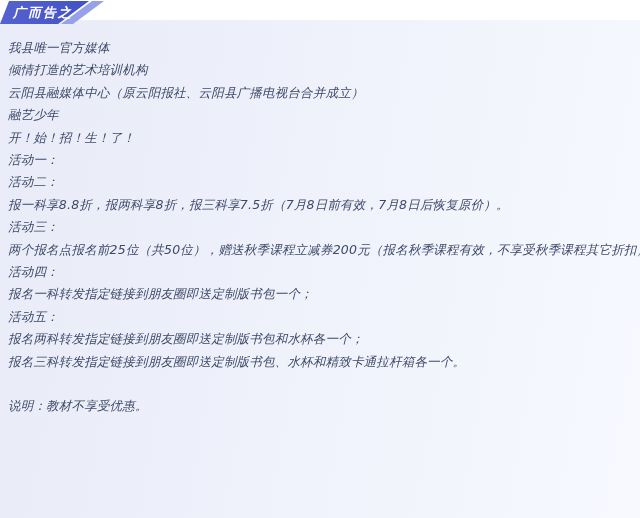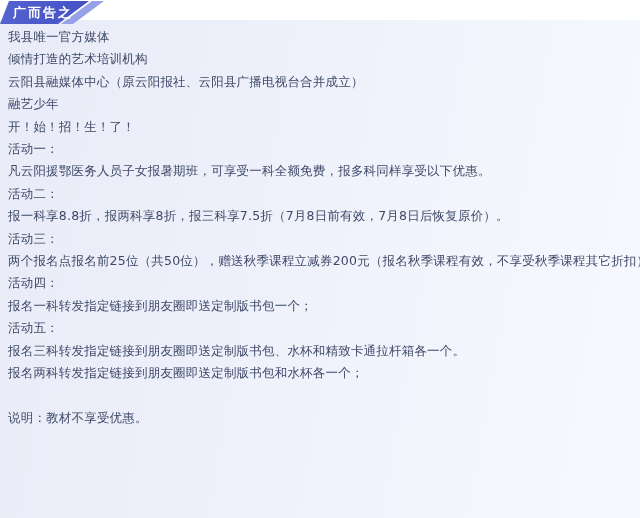--- a/index.html
+++ b/index.html
@@ -3,21 +3,21 @@
 <meta charset="utf-8">
 <style>
   html, body { margin: 0; padding: 0; }
   body {
     width: 640px; height: 518px;
     background: #ffffff;
     font-family: "DejaVu Sans", "Liberation Sans", sans-serif;
     overflow: hidden;
     position: relative;
   }
-  .page { position: absolute; inset: 0; width: 640px; height: 518px; }
+  .page { position: absolute; inset: 0; width: 640px; height: 518px; font-style: italic; }
 
   
   .panel {
     position: absolute;
     left: 0; top: 20px;
     width: 640px; height: 498px;
     background: linear-gradient(100deg, #e9ecf8 0%, #edf0fa 35%, #f3f5fd 70%, #f7f9ff 100%);
   }
 
   
@@ -45,21 +45,21 @@
     font-weight: bold;
     line-height: 23px;
     letter-spacing: 2px;
     padding-left: 13px;
     white-space: nowrap;
   }
 
   
   .content {
     position: absolute;
-    left: 0; top: 13px;
+    left: 0; top: 24px;
     width: 640px;
     box-sizing: border-box;
     padding: 13px 12px 0 8px;
     z-index: 2;
   }
   .content p {
     margin: 0;
     font-size: 12.5px;
     line-height: 22.4px;
     min-height: 22.4px;
@@ -81,27 +81,26 @@
     <span class="badge-label">广而告之</span>
   </div>
 
   <div class="content">
     <p>我县唯一官方媒体</p>
     <p>倾情打造的艺术培训机构</p>
     <p>云阳县融媒体中心（原云阳报社、云阳县广播电视台合并成立）</p>
     <p>融艺少年</p>
     <p>开！始！招！生！了！</p>
     <p>活动一：</p>
-    <p>凡云阳援鄂医务人员子女报暑期班，可享受一科全额免费，报多科同样享受以下优惠。</p>
     <p>活动二：</p>
     <p>报一科享8.8折，报两科享8折，报三科享7.5折（7月8日前有效，7月8日后恢复原价）。</p>
     <p>活动三：</p>
     <p>两个报名点报名前25位（共50位），赠送秋季课程立减券200元（报名秋季课程有效，不享受秋季课程其它折扣）。</p>
     <p>活动四：</p>
     <p>报名一科转发指定链接到朋友圈即送定制版书包一个；</p>
     <p>活动五：</p>
+    <p>报名两科转发指定链接到朋友圈即送定制版书包和水杯各一个；</p>
     <p>报名三科转发指定链接到朋友圈即送定制版书包、水杯和精致卡通拉杆箱各一个。</p>
-    <p>报名两科转发指定链接到朋友圈即送定制版书包和水杯各一个；</p>
     <p></p>
     <p>说明：教材不享受优惠。</p>
   </div>
 
 </div>
 
 </body></html>

